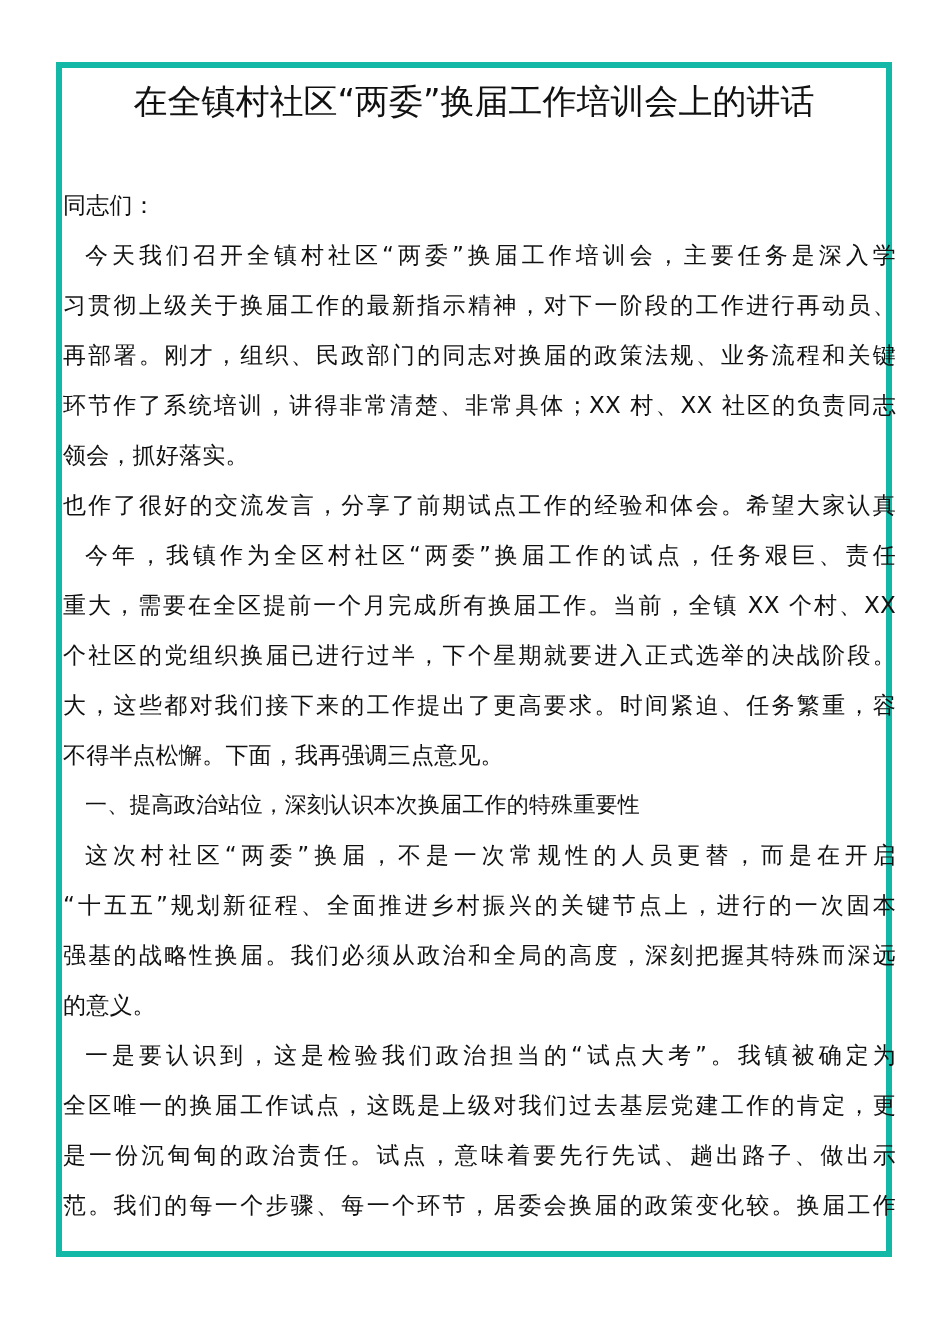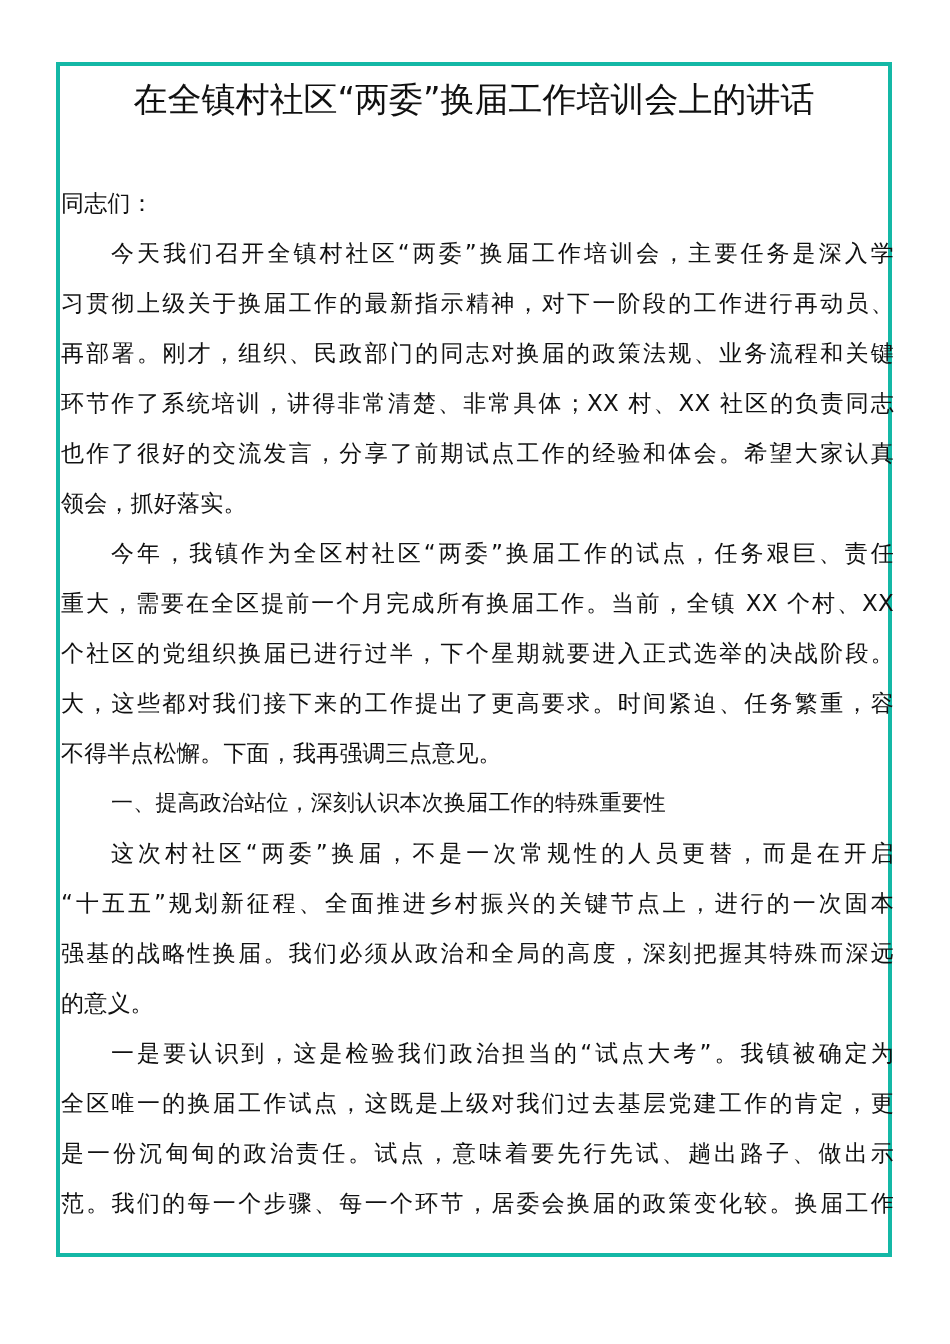--- a/index.html
+++ b/index.html
@@ -1,52 +1,52 @@
 <!DOCTYPE html>
 <html><head>
 <meta charset="utf-8">
 <style>
   html, body { margin: 0; padding: 0; background: #ffffff; }
   body { width: 950px; height: 1344px; position: relative; overflow: hidden;
          font-family: "DejaVu Sans", "Liberation Sans", sans-serif; color: #111; }
   .page {
     position: absolute; left: 56px; top: 62px; width: 836px; height: 1195px;
-    border: 4px solid #14b8a6; box-sizing: border-box; background: #fff;
+    border: 6px solid #14b8a6; box-sizing: border-box; background: #fff;
   }
   .title {
     position: absolute; left: 0; right: 0; top: 8px; text-align: center;
     font-size: 34px; line-height: 50px; letter-spacing: 0px; color: #111;
   }
   .body {
     position: absolute; left: 1px; top: 112px; width: 833px;
   }
   .line {
     height: 50px; line-height: 50px; font-size: 23px; white-space: nowrap;
     letter-spacing: 0.2px; overflow: visible; color: #111;
   }
-  .indent { padding-left: 50px; }
+  .indent { padding-left: 22px; }
   .just { text-align-last: justify; text-align: justify; }
   .bold { font-weight: normal; }
 </style>
 </head>
 <body>
 
 <div class="page">
   <div class="title">在全镇村社区“两委”换届工作培训会上的讲话</div>
 
   <div class="body">
     <div class="line">同志们：</div>
 
     <div id="lines-container">
         <div class="line indent just">今天我们召开全镇村社区“两委”换届工作培训会，主要任务是深入学</div>
         <div class="line just">习贯彻上级关于换届工作的最新指示精神，对下一阶段的工作进行再动员、</div>
         <div class="line just">再部署。刚才，组织、民政部门的同志对换届的政策法规、业务流程和关键</div>
         <div class="line just">环节作了系统培训，讲得非常清楚、非常具体；XX 村、XX 社区的负责同志</div>
+        <div class="line">领会，抓好落实。</div>
         <div class="line just">也作了很好的交流发言，分享了前期试点工作的经验和体会。希望大家认真</div>
-        <div class="line">领会，抓好落实。</div>
         <div class="line indent just">今年，我镇作为全区村社区“两委”换届工作的试点，任务艰巨、责任</div>
         <div class="line just">重大，需要在全区提前一个月完成所有换届工作。当前，全镇 XX 个村、XX</div>
         <div class="line just">个社区的党组织换届已进行过半，下个星期就要进入正式选举的决战阶段。</div>
         <div class="line just">大，这些都对我们接下来的工作提出了更高要求。时间紧迫、任务繁重，容</div>
         <div class="line">不得半点松懈。下面，我再强调三点意见。</div>
         <div class="line indent" style="font-size: 22px;">一、提高政治站位，深刻认识本次换届工作的特殊重要性</div>
         <div class="line indent just">这次村社区“两委”换届，不是一次常规性的人员更替，而是在开启</div>
         <div class="line just">“十五五”规划新征程、全面推进乡村振兴的关键节点上，进行的一次固本</div>
         <div class="line just">强基的战略性换届。我们必须从政治和全局的高度，深刻把握其特殊而深远</div>
         <div class="line">的意义。</div>

